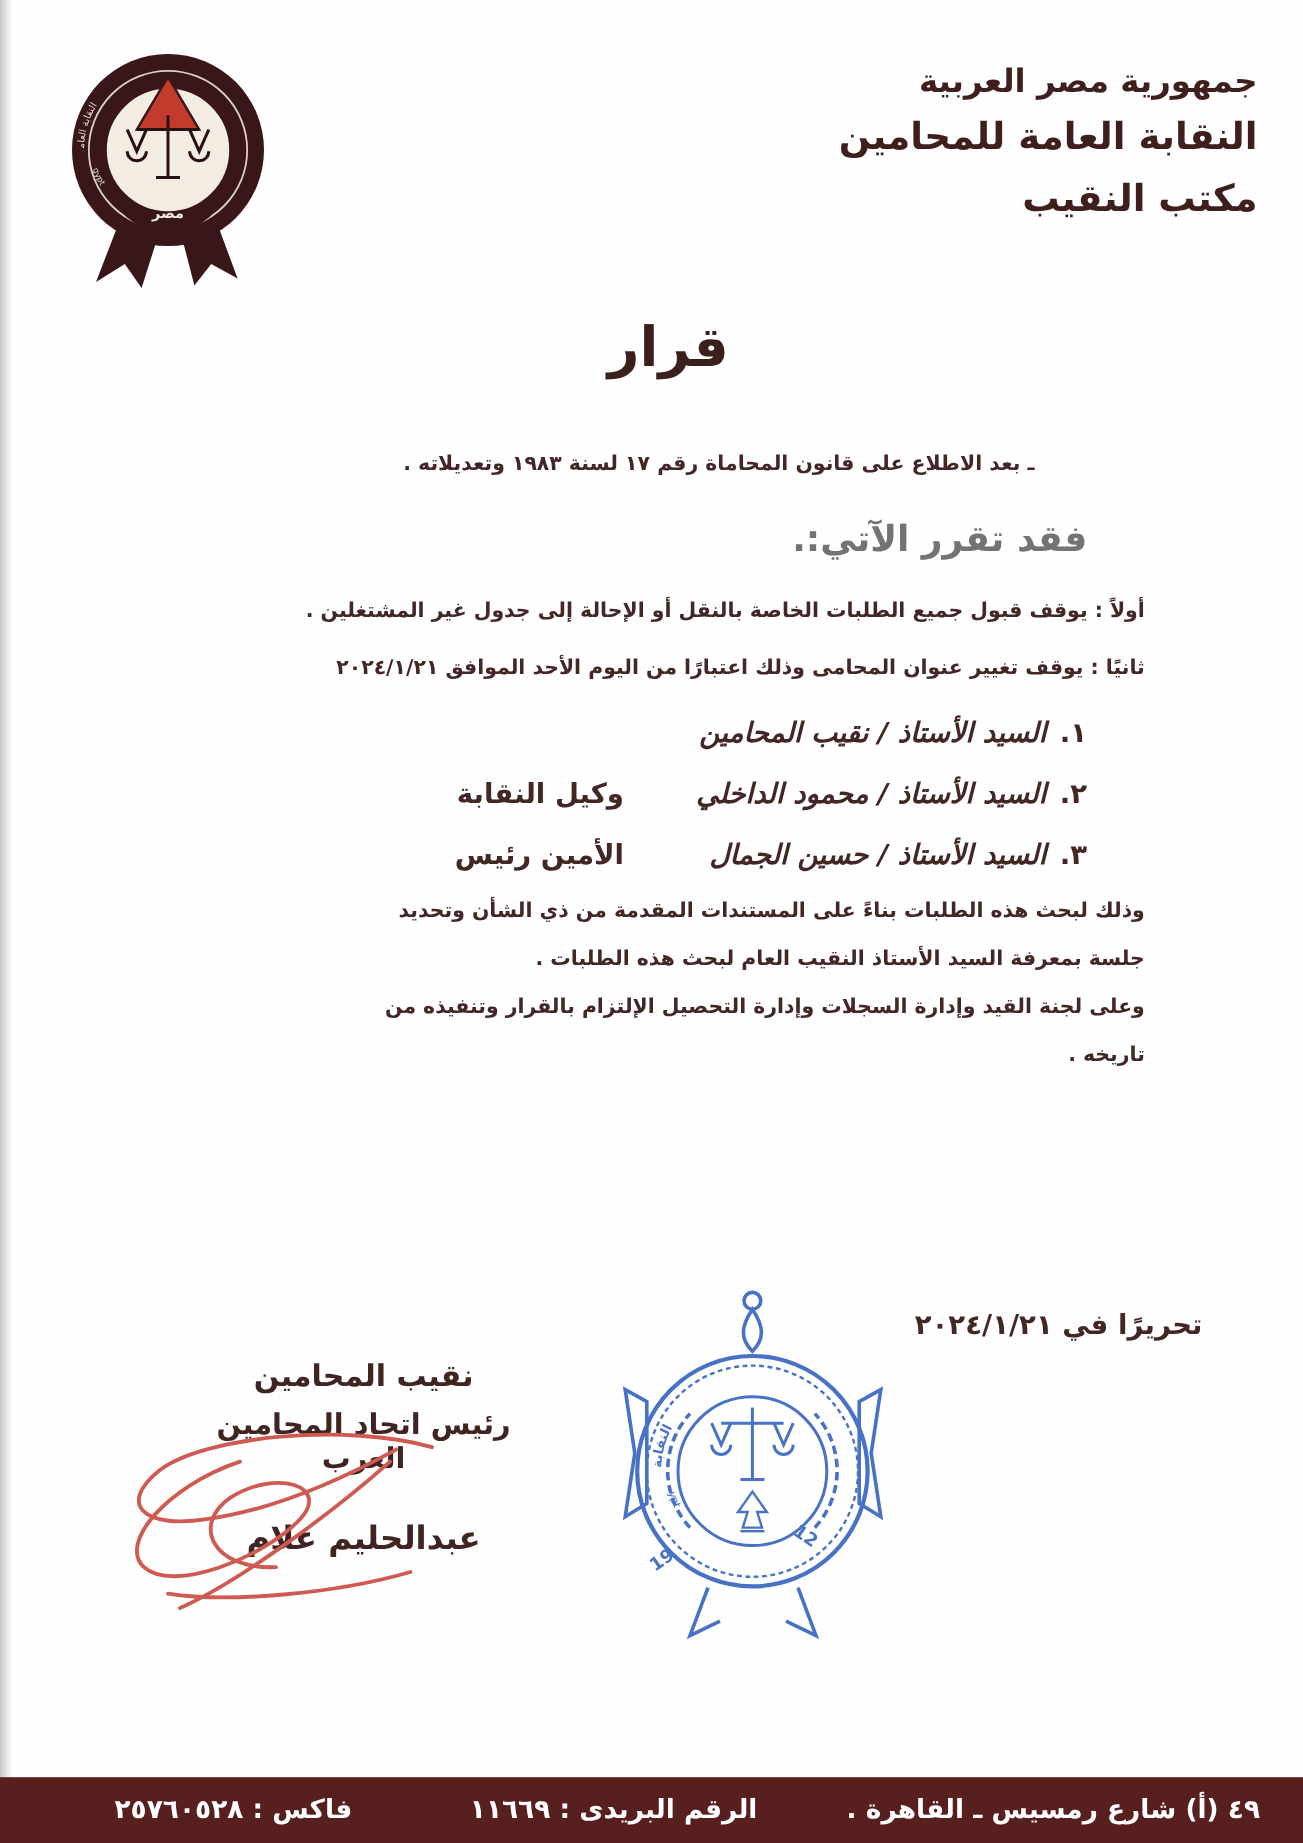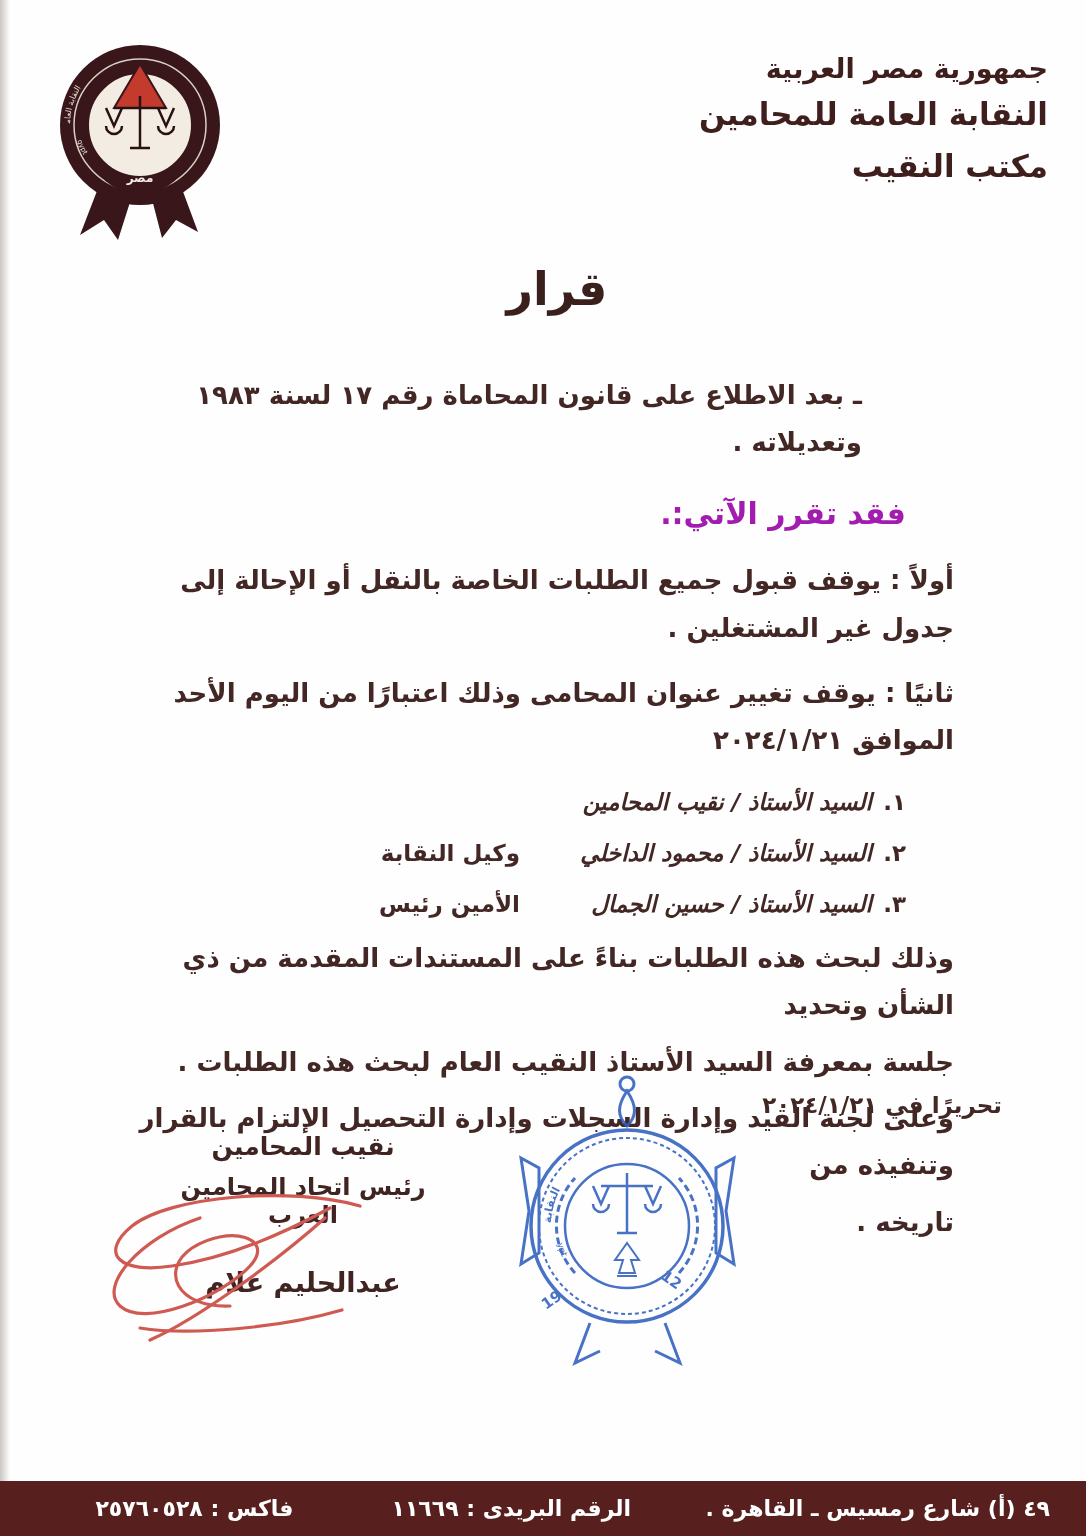--- a/index.html
+++ b/index.html
@@ -29,23 +29,23 @@
   .doc-title {
     position:absolute; top:262px; left:0; width:100%;
     text-align:center; font-size:46px; font-weight:bold; color:#3a1f1d;padding-left:28px;
   }
 
   
   .body-block {
     position:absolute; top:372px; left:0; right:0; padding:0 132px;
     direction:rtl; font-weight:bold; color:#422724;
   }
-  .body-block p { font-size:26px; line-height:1.82; text-align:right; }
+  .body-block p { font-size:17px; line-height:1.82; text-align:right; }
   .preamble p { padding-right:92px; margin-bottom:20px; }
-  .decision-heading { font-size:30px !important; padding-right:48px; margin:10px 0 16px 0; color:#a21caf; }
+  .decision-heading { font-size:30px !important; padding-right:48px; margin:10px 0 16px 0; color:#737373; }
   .clause { margin-bottom:18px; }
   .committee-intro { padding-right:48px; margin-bottom:12px; }
   .committee-row {
     display:flex; direction:rtl; align-items:baseline;
     padding-right:48px; margin-bottom:9px; font-size:23px; line-height:1.82;
   }
   .c-num { width:34px; }
   .c-name { width:352px;font-style:italic; }
   .c-role { }
   .closing p { margin-bottom:9px; }

